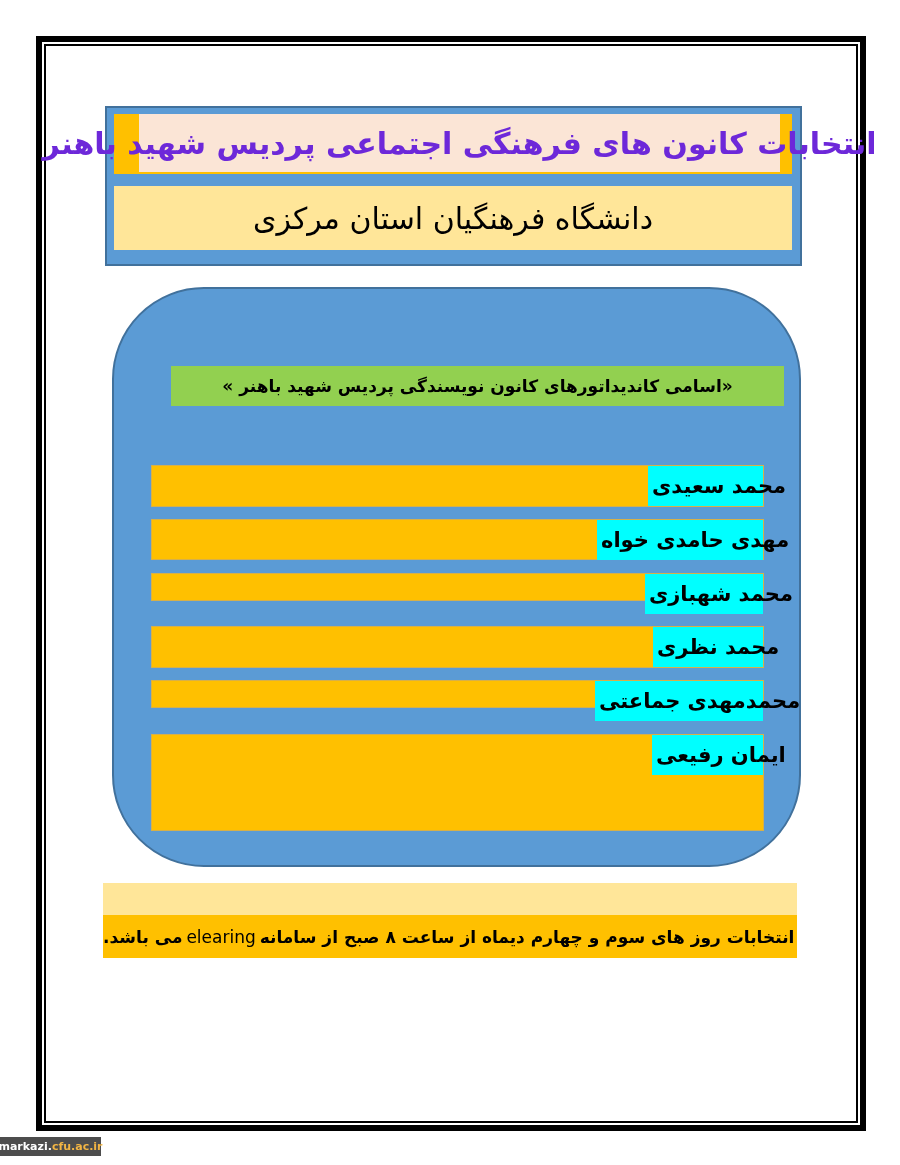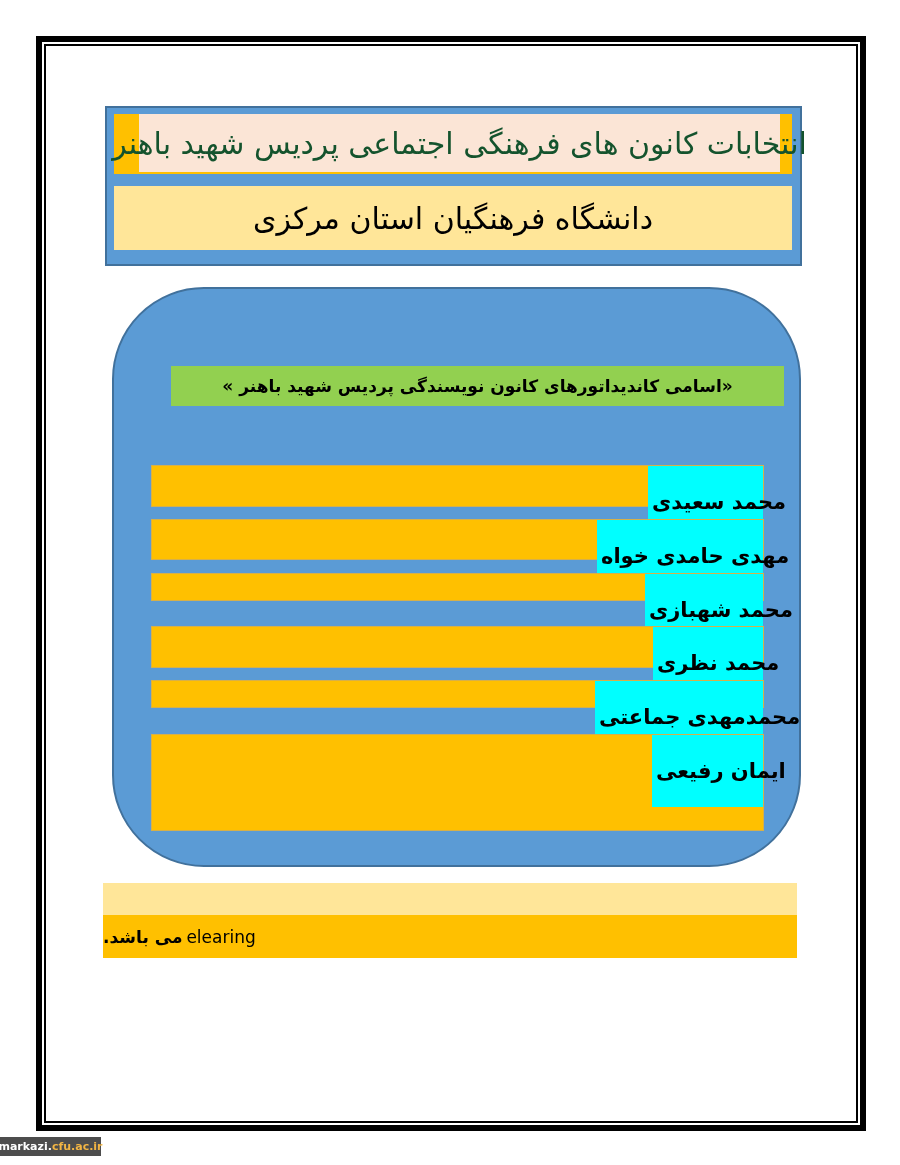--- a/index.html
+++ b/index.html
@@ -11,35 +11,35 @@
 
     
     .frame-outer { left: 36px; top: 36px; width: 830px; height: 1095px; border: 6px solid #000; }
     .frame-inner { left: 44px; top: 44px; width: 814px; height: 1079px; border: 2px solid #000; }
 
     
     .header-box { left: 105px; top: 106px; width: 697px; height: 160px; background: #5b9bd5; border: 2px solid #41719c; }
     .title-row { left: 114px; top: 114px; width: 678px; height: 60px; background: #ffc000; }
     .title-inner { left: 139px; top: 114px; width: 641px; height: 58px; background: #fbe5d6;
       display: flex; align-items: center; justify-content: center; direction: rtl;
-      font-weight: normal; font-size: 30px; color: #14532d; white-space: nowrap; }
+      font-weight: bold; font-size: 30px; color: #6d28d9; white-space: nowrap; }
     .subtitle-row { left: 114px; top: 186px; width: 678px; height: 64px; background: #ffe699;
       display: flex; align-items: center; justify-content: center; direction: rtl;
       font-weight: normal; font-size: 30px; color: #000; }
 
     
     .panel { left: 112px; top: 287px; width: 689px; height: 580px; background: #5b9bd5;
       border: 2px solid #41719c; border-radius: 92px; }
     .panel-heading { left: 151px; top: 366px; width: 613px; height: 40px; background: #92d050;
       display: flex; align-items: center; justify-content: center; direction: rtl;
       font-weight: bold; font-size: 17px; color: #000; white-space: nowrap; margin-left: 20px; }
 
     .cand-row { left: 151px; width: 613px; background: #ffc000; border: 1px solid #d6b04a; }
     .cand-label { position: absolute; top: 0; right: 0; height: 40px; background: #00ffff;
-      display: flex; align-items: center; justify-content: flex-end; padding: 16px 4px;
+      display: flex; align-items: center; justify-content: flex-end; padding: 0 4px;
       direction: rtl; font-weight: bold; font-size: 21px; color: #000; white-space: nowrap; }
 
     
     .notice-top { left: 103px; top: 883px; width: 694px; height: 32px; background: #ffe699; }
     .notice-bar { left: 103px; top: 915px; width: 694px; height: 43px; background: #ffc000;
       display: flex; align-items: center; justify-content: flex-end; padding-right: 24px;
       direction: rtl; font-size: 17px; color: #000; white-space: nowrap; }
     .notice-bar b { font-weight: bold; }
     .notice-latin { font-weight: normal; padding: 0 4px; }
 
@@ -78,20 +78,21 @@
 </div>
 <div class="abs cand-row" style="top:680px;height:28px;">
   <div class="cand-label" style="width:160px;">محمدمهدی جماعتی</div>
 </div>
 <div class="abs cand-row" style="top:734px;height:97px;">
   <div class="cand-label" style="width:103px;">ایمان رفیعی</div>
 </div>
 
 <div class="abs notice-top"></div>
 <div class="abs notice-bar">
+  <b>انتخابات روز های سوم و چهارم دیماه از ساعت ۸ صبح  از سامانه</b>
   <span class="notice-latin">elearing</span>
   <b>می باشد.</b>
 </div>
 
 <div class="abs watermark">
   <span>markazi.</span>
     <span class="wm-accent">cfu.ac.ir</span>
 </div>
 
 </body></html>

